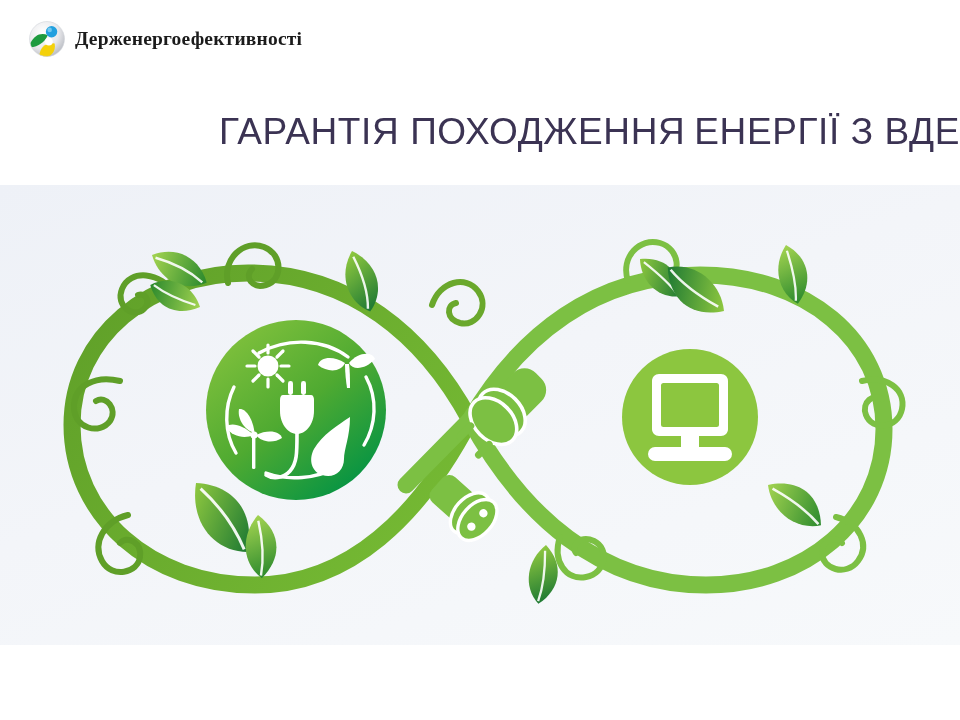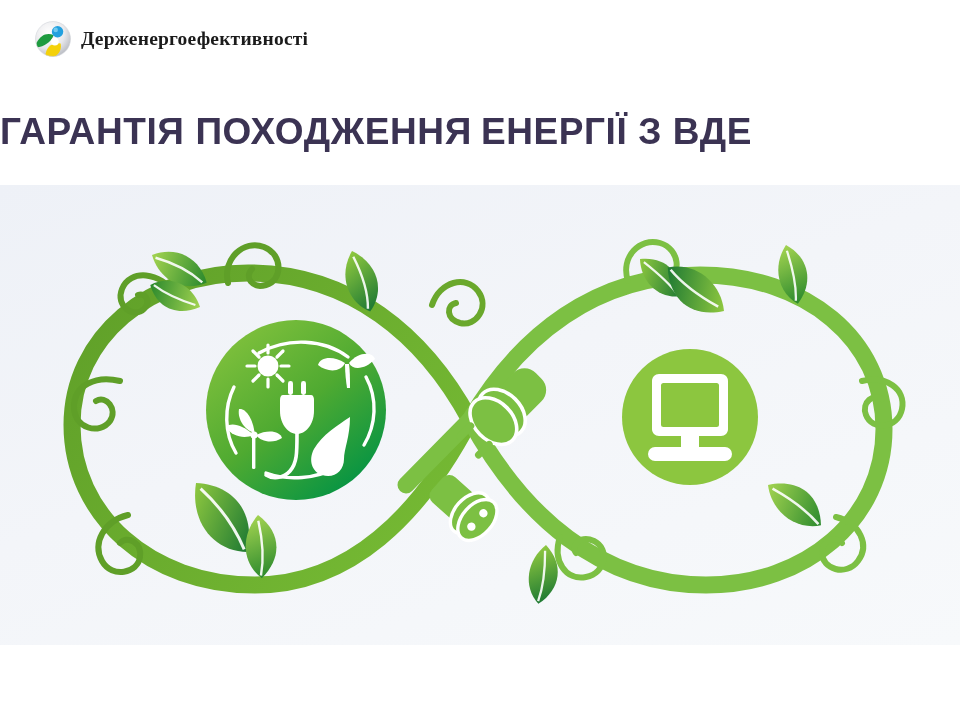--- a/index.html
+++ b/index.html
@@ -17,21 +17,21 @@
     position: relative;
     width: 960px;
     height: 720px;
     background: #ffffff;
     overflow: hidden;
   }
 
   
   .brand {
     position: absolute;
-    left: 34px;
+    left: 28px;
     top: 20px;
     display: flex;
     align-items: center;
     gap: 9px;
   }
   .brand-mark {
     width: 38px;
     height: 38px;
     flex: 0 0 38px;
   }
@@ -44,24 +44,24 @@
     white-space: nowrap;
     line-height: 1;
   }
 
   
   .slide-title {
     position: absolute;
     left: 0;
     top: 112px;
     width: 960px;
-    text-align: left;
+    text-align: right;
     color: #3b3353;
     font-family: "Liberation Sans", sans-serif;
-    font-weight: bold;
+    font-weight: normal;
     font-size: 37px;
     letter-spacing: 0.6px;
     white-space: nowrap;
     line-height: 1.1;
   }
   .slide-title .t-gap { display: inline-block; width: 9px; }
 
   
   .art-panel {
     position: absolute;

